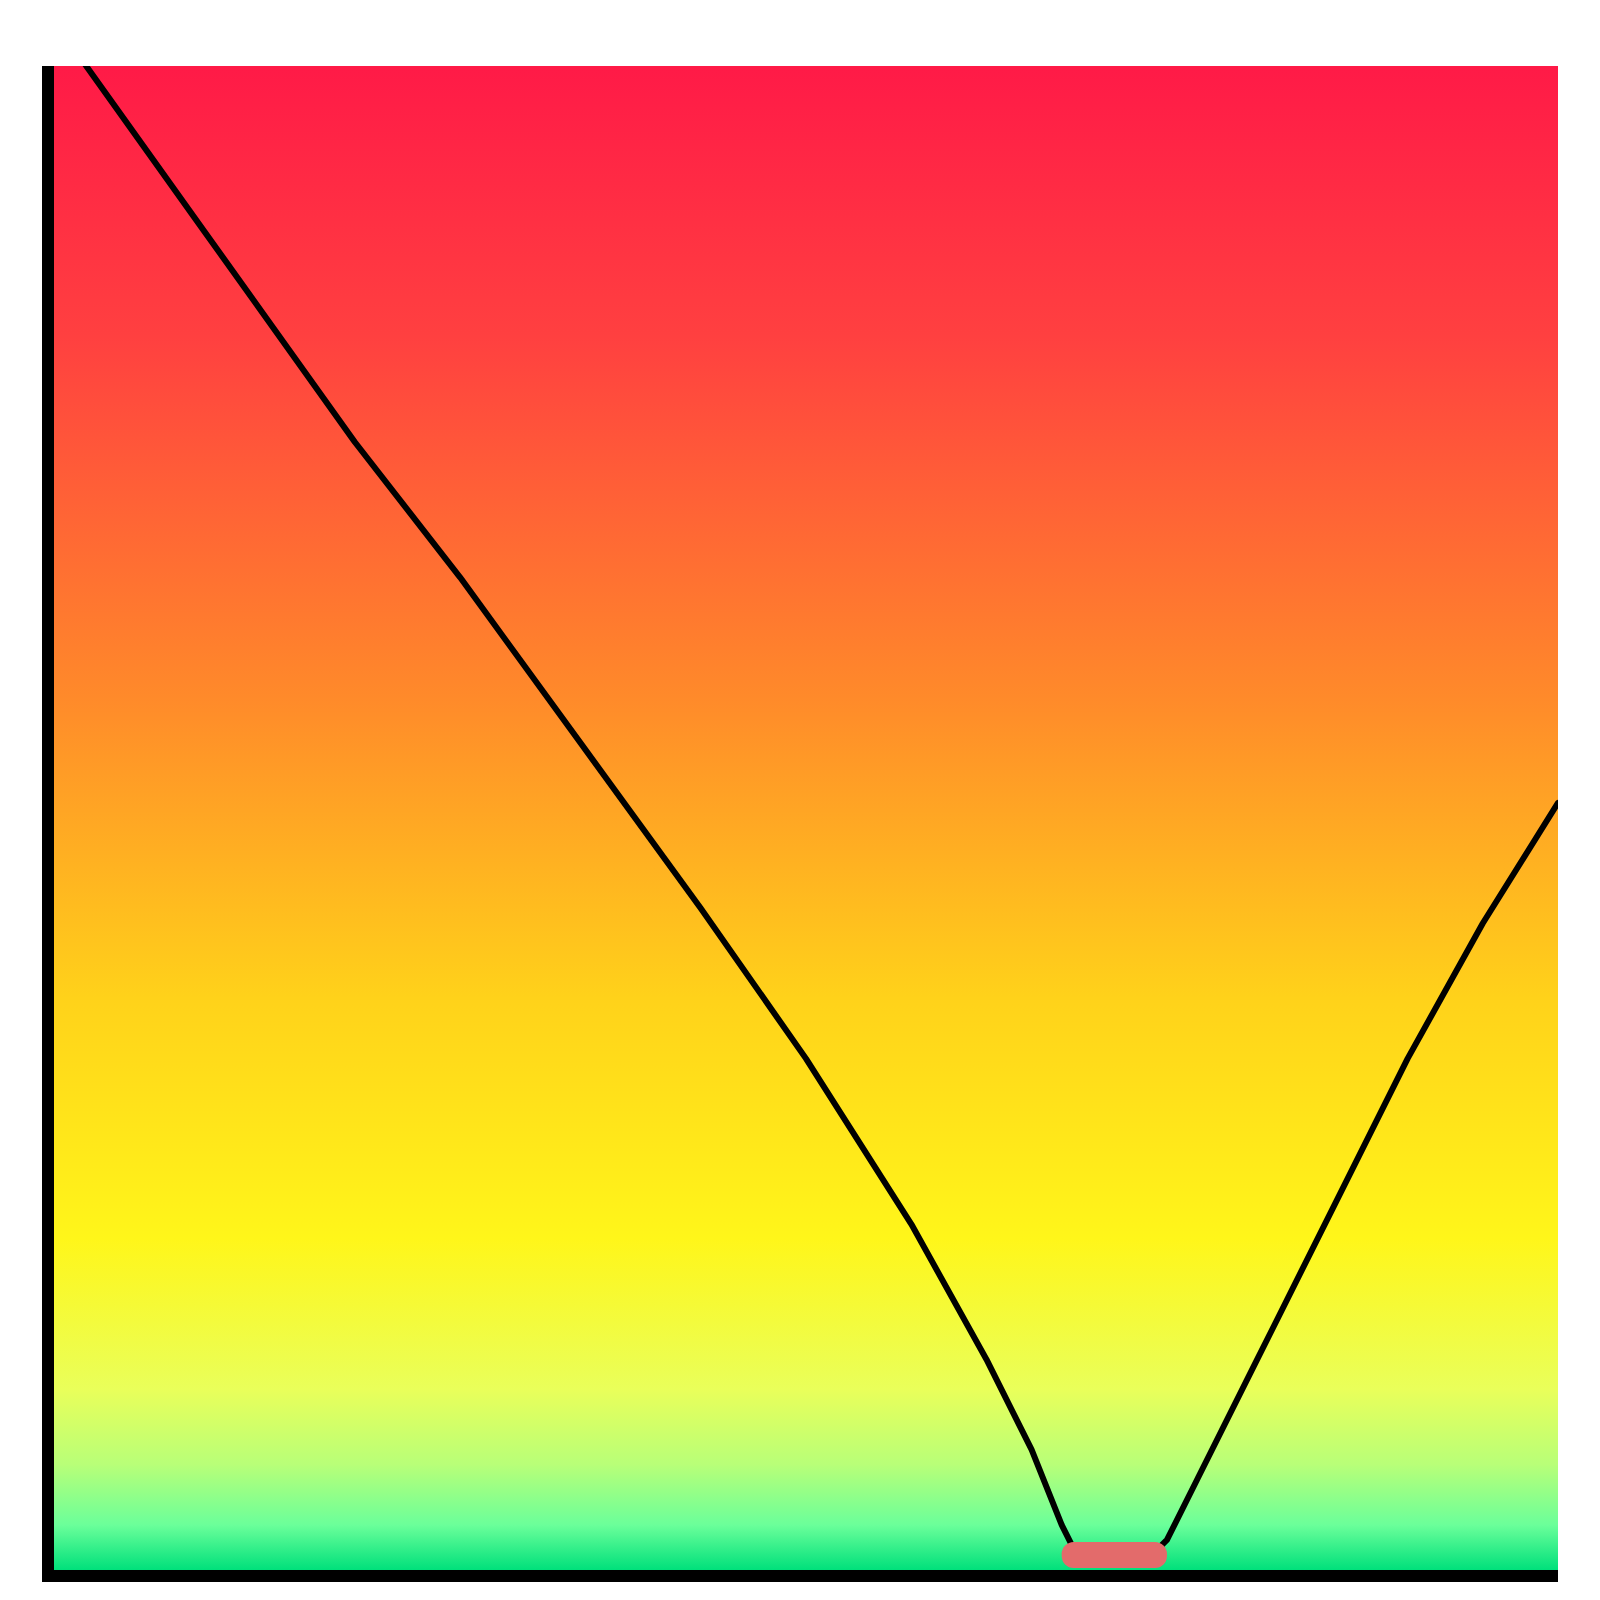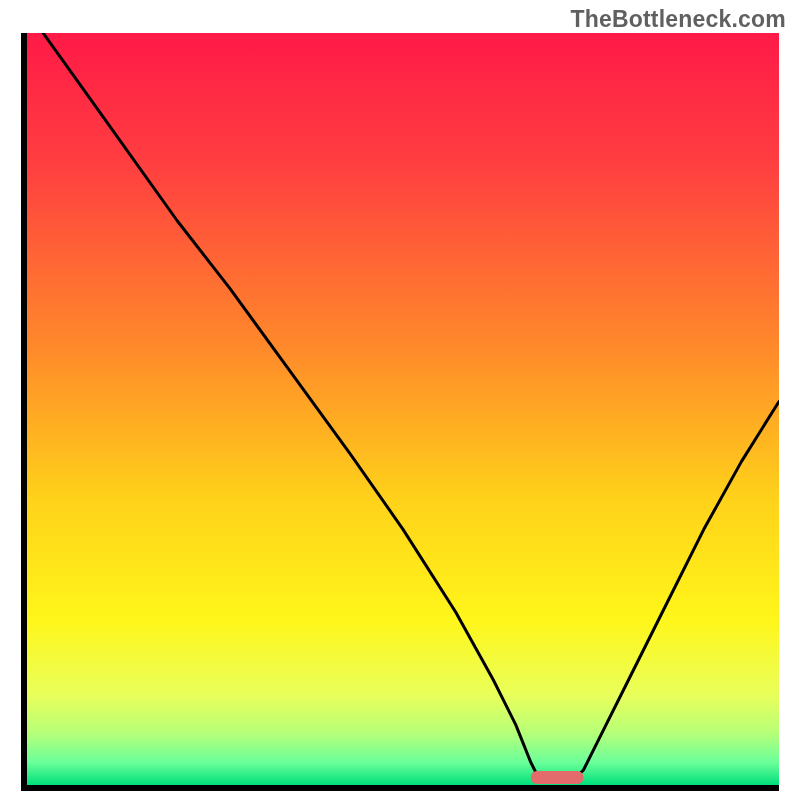--- a/index.html
+++ b/index.html
@@ -49,21 +49,20 @@
     top: 0;
     width: 752px;
     height: 752px;
   }
 </style>
 </head>
 <body>
 
 <div class="container">
 
-  <div class="watermark">TheBottleneck.com</div>
 
   <div class="plot-frame"></div>
 
   <div class="plot-area">
     <svg class="chart" viewBox="0 0 752 752" preserveAspectRatio="none">
       <defs>
         <linearGradient id="bg-grad" x1="0" y1="0" x2="0" y2="1">
         <stop offset="0.0%" stop-color="#ff1a47"></stop>
             <stop offset="18.0%" stop-color="#ff4040"></stop>
             <stop offset="42.0%" stop-color="#ff8a2a"></stop>

